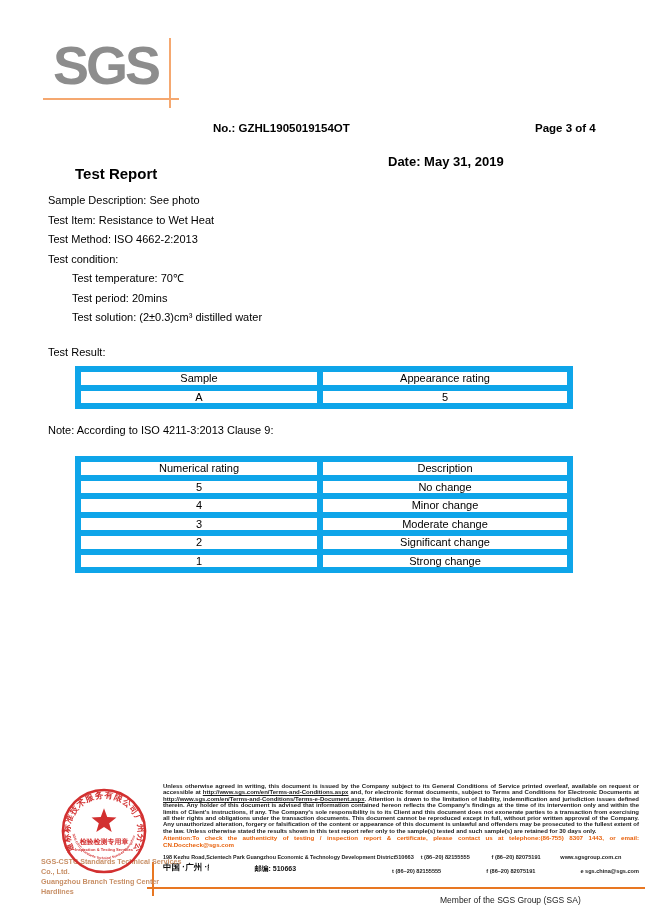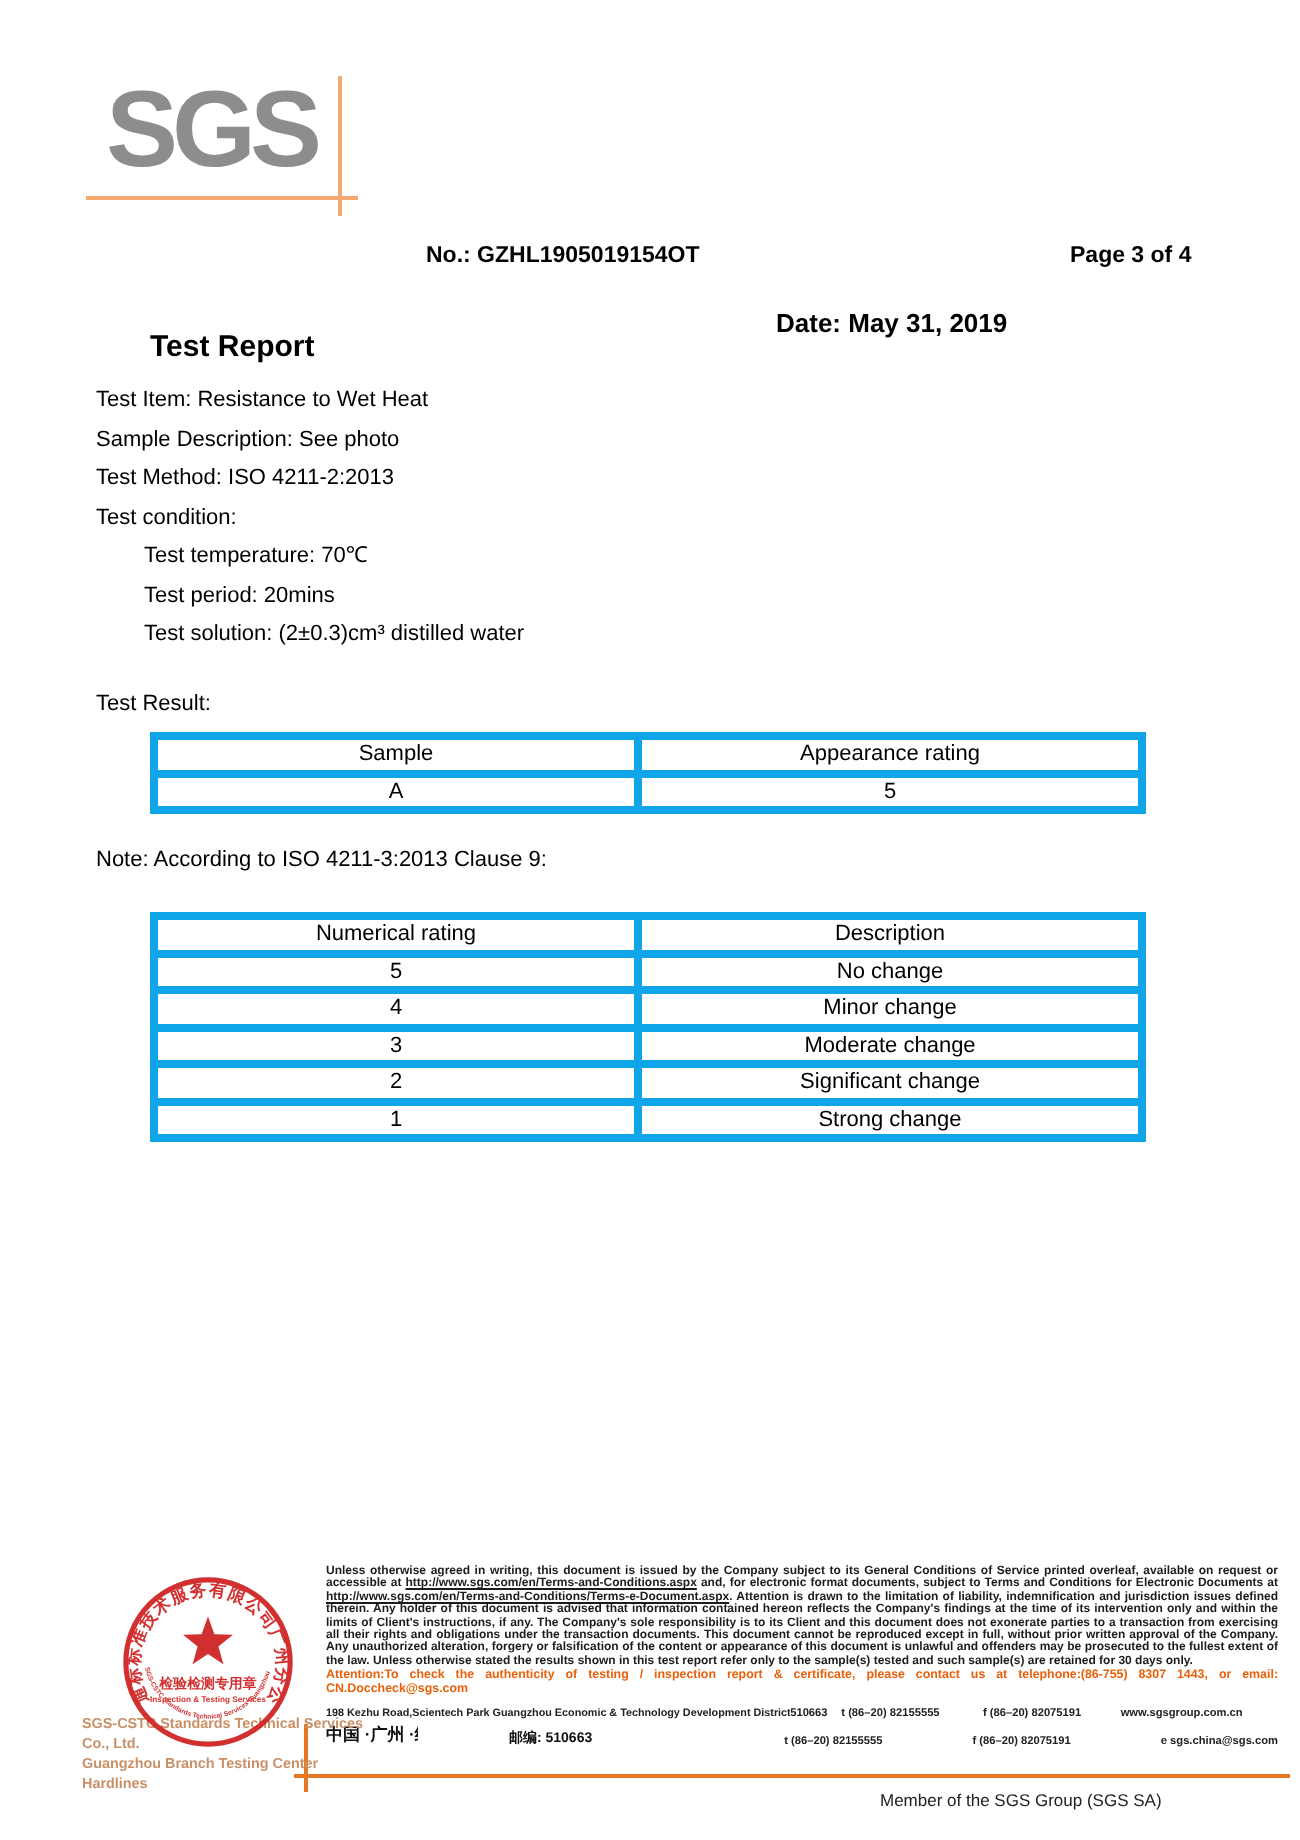--- a/index.html
+++ b/index.html
@@ -26,21 +26,21 @@
   
   .body-lines { position:absolute; left:48px; top:191px; font-size:11px; }
   .body-lines .bline { height:19.5px; line-height:19.5px; }
   .body-lines .indent { padding-left:24px; }
   .result-label { position:absolute; left:48px; top:346px; font-size:11px; }
   .note-label   { position:absolute; left:48px; top:424px; font-size:11px; }
 
   
   table.doc { position:absolute; left:75px; width:498px; border-collapse:collapse; table-layout:fixed; }
   table.doc td {
-    border:4px solid #0ea5e9; height:18.5px; text-align:center; vertical-align:middle;
+    border:6px solid #0ea5e9; height:18.5px; text-align:center; vertical-align:middle;
     font-size:11px; padding:0 4px;
   }
   #result-table { top:366px; border:2px solid #000; }
   #rating-table { top:444px; border:2px solid #000;margin-top:12px; }
   col.c1 { width:242px; }
 
   
   .footer-block { position:absolute; left:163px; top:783px; width:476px; }
   .legal {
     font-size:6px; line-height:6.4px; text-align:justify;
@@ -81,23 +81,23 @@
   <div class="logo-text">SGS</div>
   <div class="crop-h"></div>
   <div class="crop-v"></div>
 
   <div class="rpt-title">Test Report</div>
   <div class="rpt-no">No.: GZHL1905019154OT</div>
   <div class="rpt-date">Date: May 31, 2019</div>
   <div class="rpt-page">Page 3 of  4</div>
 
   <div class="body-lines">
+    <div class="bline">Sample Description: See photo</div>
     <div class="bline">Test Item: Resistance to Wet Heat</div>
-    <div class="bline">Sample Description: See photo</div>
-    <div class="bline">Test Method: ISO 4211-2:2013</div>
+    <div class="bline">Test Method: ISO 4662-2:2013</div>
     <div class="bline">Test condition:</div>
     <div class="bline indent">Test temperature: 70℃</div>
     <div class="bline indent">Test period: 20mins</div>
     <div class="bline indent">Test solution: (2±0.3)cm³ distilled water</div>
   </div>
 
   <div class="result-label">Test Result:</div>
 
   <table class="doc" id="result-table">
     <colgroup>

